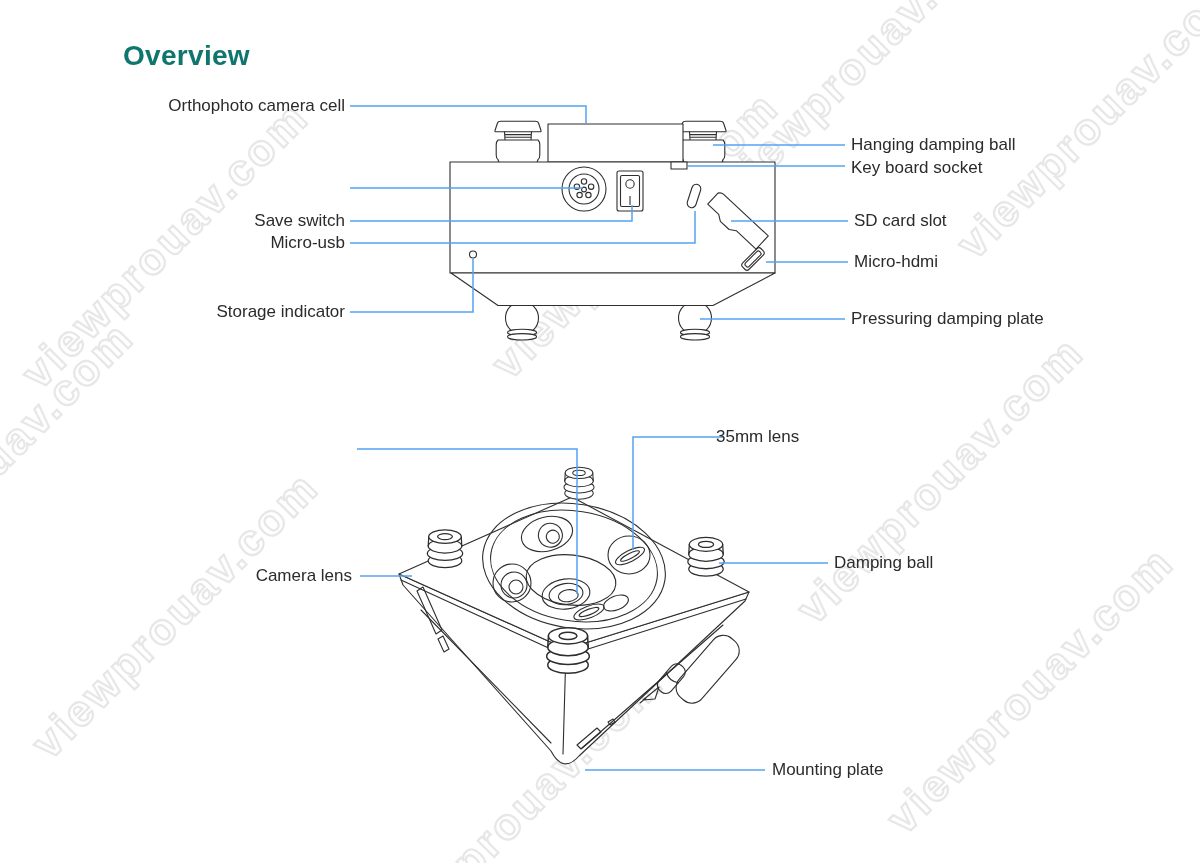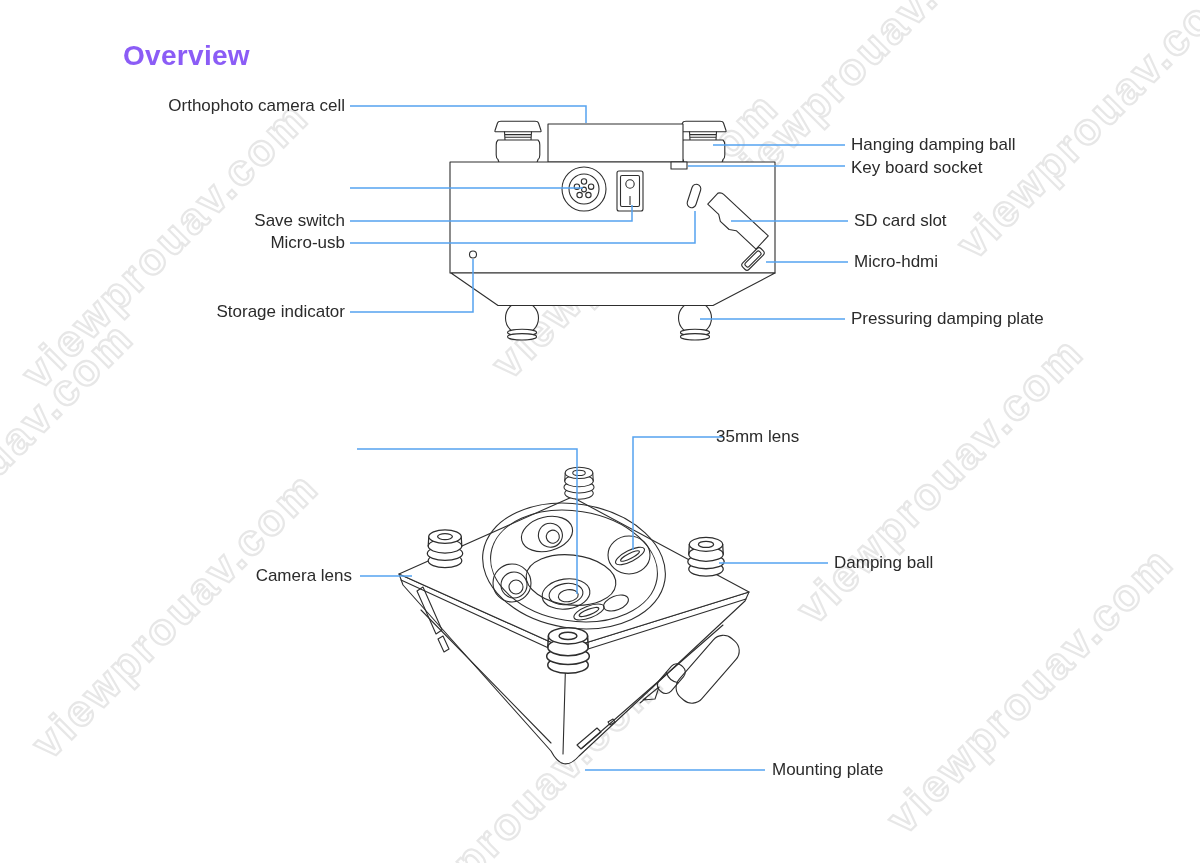--- a/index.html
+++ b/index.html
@@ -4,21 +4,21 @@
 <style>
   html,body{margin:0;padding:0;background:#fff;}
   .stage{position:relative;width:1200px;height:863px;background:#ffffff;overflow:hidden;
          font-family:"Liberation Sans",sans-serif;}
   
   .wm{position:absolute;white-space:nowrap;font-weight:700;font-size:44px;letter-spacing:3px;
       color:#ffffff;-webkit-text-stroke:2.2px #e7e7e7;
       transform:translate(-50%,-50%) rotate(-45deg);user-select:none;pointer-events:none;}
   
   .title{position:absolute;left:123px;top:20px;font-size:28px;line-height:34px;font-weight:700;
-         color:#8b5cf6;letter-spacing:.3px;}
+         color:#0f766e;letter-spacing:.3px;}
   
   .lbl{position:absolute;font-size:17px;line-height:22px;color:#2b2b2b;white-space:nowrap;}
   .lbl.r{text-align:right;}
   svg.art{position:absolute;left:0;top:0;}
 </style>
 </head>
 <body>
 
 <div class="stage">
 

